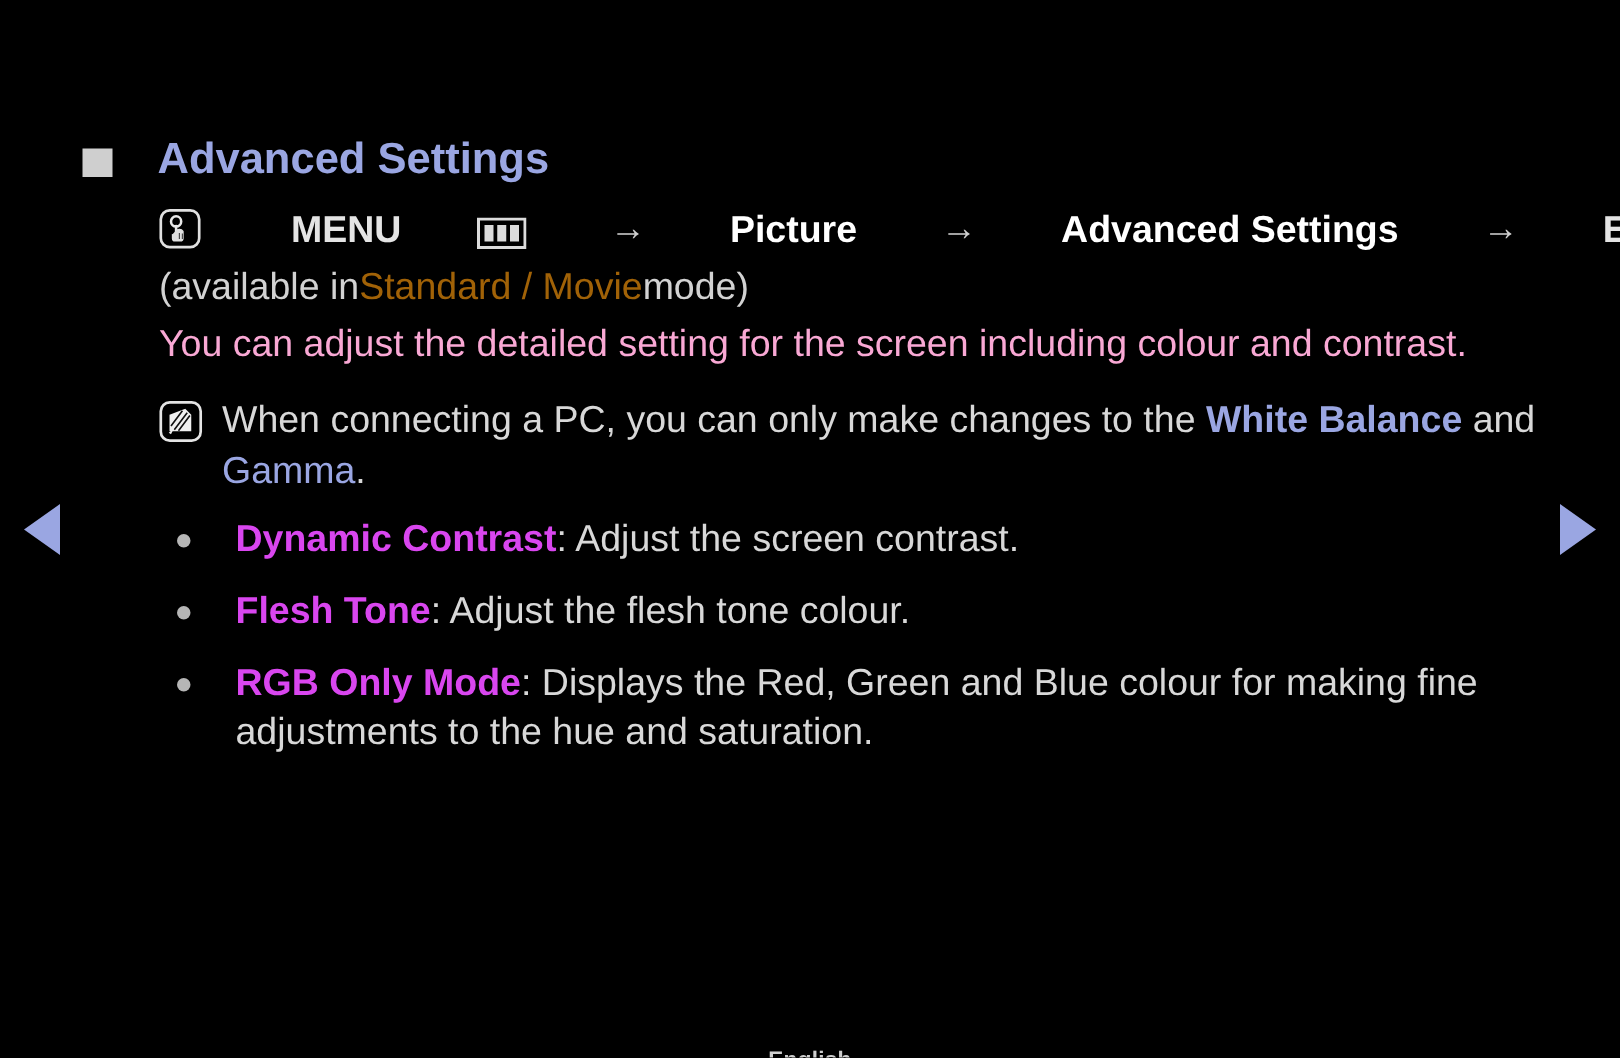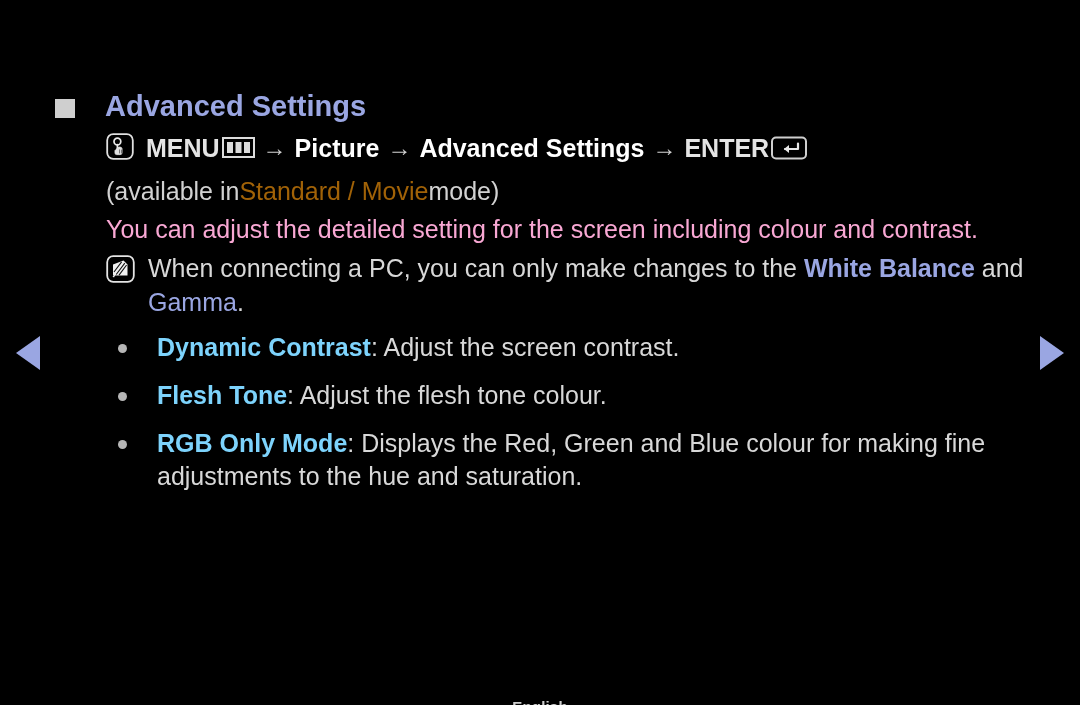--- a/index.html
+++ b/index.html
@@ -81,21 +81,23 @@
     top: 134px;
     width: 920px;
   }
 
   .menu-path {
     font-size: 25px;
     font-weight: bold;
     color: #e4e4e4;
     white-space: nowrap;
     display: flex;
+    align-items: center;
     height: 38px;
+    gap: 48px;
   }
   .menu-path .blue { color: #ffffff; }
   .menu-path .arrow {
     color: #cfcfcf;
     font-weight: normal;
     margin: 0 8px;
     font-size: 24px;
   }
 
   
@@ -145,21 +147,21 @@
     display: flex;
     align-items: center;
     white-space: nowrap;
   }
 
   .note-row {
     display: flex;
     align-items: flex-start;
     font-size: 25px;
     color: #d8d8d8;
-    margin-top: 4px;
+    margin-top: 16px;
   }
   .note-body { line-height: 1.34; }
   .note-body .blue-b { color: #9aa6e2; font-weight: bold; }
   .note-body .blue { color: #9aa6e2; }
 
   
   .bullets {
     margin-top: 12px;
   }
   .bullet-row {
@@ -173,21 +175,21 @@
   .dot {
     width: 9px;
     height: 9px;
     border-radius: 50%;
     background: #b6b6b6;
     flex: 0 0 auto;
     margin-top: 13px;
     margin-right: 30px;
     margin-left: 12px;
   }
-  .bullet-text .blue-b { color: #7dd3fc; font-weight: bold; }
+  .bullet-text .blue-b { color: #d946ef; font-weight: bold; }
 
   
   .nav-arrow {
     position: absolute;
     width: 0; height: 0;
     cursor: pointer;
   }
   .nav-left {
     left: 16px;
     top: 336px;

